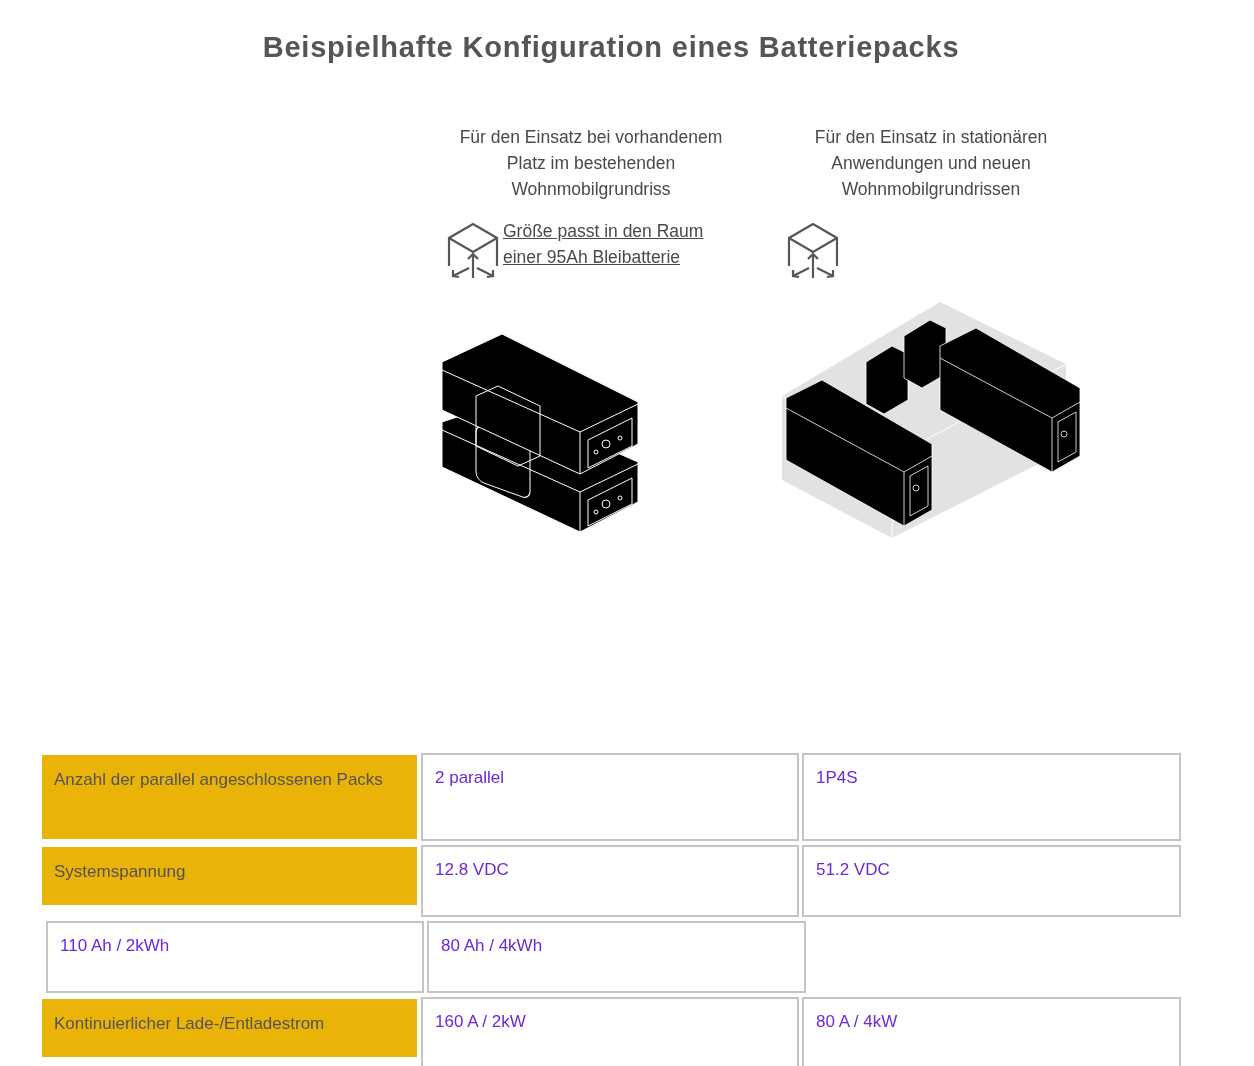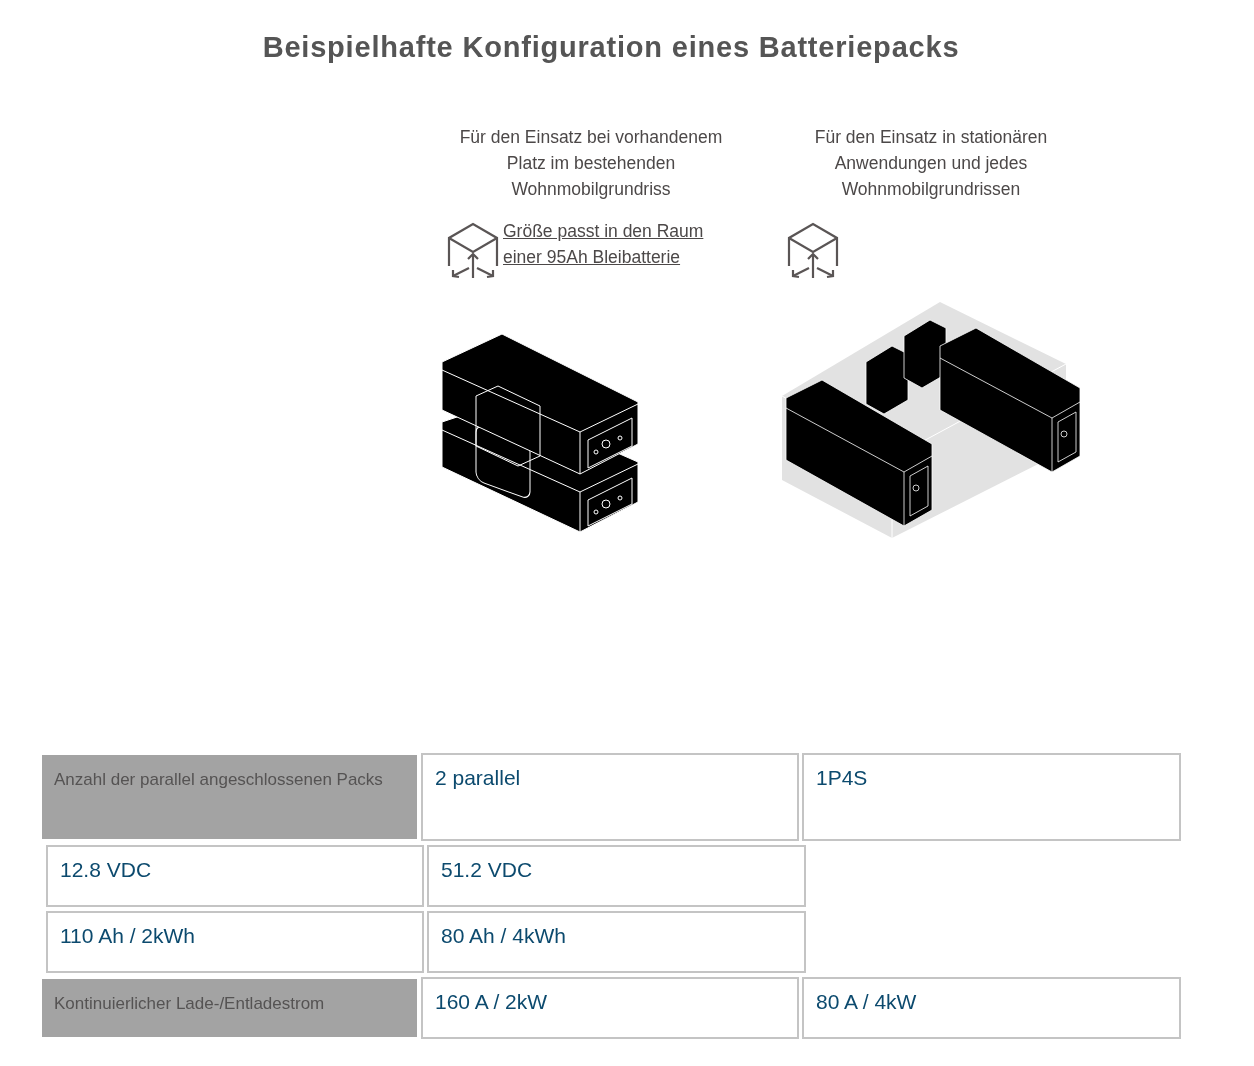--- a/index.html
+++ b/index.html
@@ -20,32 +20,32 @@
   .feature { display: flex; align-items: flex-start; margin-top: 20px; }
   .feature .icon { width: 56px; height: 64px; flex: 0 0 56px; margin-left: 4px; margin-top: -2px; }
   .feature .ftext { font-size: 17.5px; line-height: 26px; color: #4c4848; margin-left: 2px; margin-top: -4px; text-decoration: underline; }
 
   .img-left { position: absolute; left: 440px; top: 332px; width: 202px; height: 205px; }
   .img-right { position: absolute; left: 780px; top: 300px; width: 302px; height: 242px; }
 
   .spec-table { position: absolute; left: 42px; top: 753px; width: 1140px; }
   .spec-row { display: flex; margin-bottom: 4px; }
   .spec-label {
-    width: 375px; background: #a3a3a3; padding: 12px 12px;
+    width: 375px; background: #eab308; padding: 12px 12px;
     font-size: 17px; line-height: 26px; color: #555353; box-sizing: border-box;
     margin-top: 2px;
   }
   .spec-val {
     width: 378px; border: 2px solid #c4c4c4; padding: 10px 12px;
-    font-size: 21px; line-height: 26px; color: #0c4a6e; box-sizing: border-box;
+    font-size: 17px; line-height: 26px; color: #6d28d9; box-sizing: border-box;
     margin-left: 4px;
   }
   .spec-val + .spec-val { margin-left: 3px; width: 379px; }
   .h1 { height: 88px; }
-  .h2 { height: 62px; }
+  .h2 { height: 72px; }
 </style>
 </head>
 <body>
 
 <h1 class="title">Beispielhafte Konfiguration eines Batteriepacks</h1>
 
 <div class="col col-left">
   <p class="desc">Für den Einsatz bei vorhandenem Platz im bestehenden Wohnmobilgrundriss</p>
   <div class="feature">
     <svg class="icon" viewBox="0 0 56 64">
@@ -58,21 +58,21 @@
         <polyline points="8,50 8,56 14,57"></polyline>
         <line x1="48" y1="56" x2="32" y2="48"></line>
         <polyline points="48,50 48,56 42,57"></polyline>
       </g>
     </svg>
     <div class="ftext">Größe passt in den Raum einer 95Ah Bleibatterie</div>
   </div>
 </div>
 
 <div class="col col-right">
-  <p class="desc">Für den Einsatz in stationären Anwendungen und jedes Wohnmobilgrundrissen</p>
+  <p class="desc">Für den Einsatz in stationären Anwendungen und neuen Wohnmobilgrundrissen</p>
   <div class="feature">
     <svg class="icon" viewBox="0 0 56 64">
       <g fill="none" stroke="#5a5555" stroke-width="2.2" stroke-linejoin="miter">
         <polyline points="4,46 4,18 28,4 52,18 52,46"></polyline>
         <polyline points="4,18 28,32 52,18"></polyline>
         <line x1="28" y1="34" x2="28" y2="58"></line>
         <polyline points="23,39 28,34 33,39"></polyline>
         <line x1="8" y1="56" x2="24" y2="48"></line>
         <polyline points="8,50 8,56 14,57"></polyline>
         <line x1="48" y1="56" x2="32" y2="48"></line>
@@ -125,20 +125,21 @@
   </g>
 </svg>
 
 <div class="spec-table">
   <div class="spec-row">
     <div class="spec-label h1" style="height:84px">Anzahl der parallel angeschlossenen Packs</div>
     <div class="spec-val h1">2 parallel</div>
     <div class="spec-val h1">1P4S</div>
   </div>
   <div class="spec-row">
+    <div class="spec-label h2" style="height:58px">Systemspannung</div>
     <div class="spec-val h2">12.8 VDC</div>
     <div class="spec-val h2">51.2 VDC</div>
   </div>
   <div class="spec-row">
     <div class="spec-val h2">110 Ah / 2kWh</div>
     <div class="spec-val h2">80 Ah / 4kWh</div>
   </div>
   <div class="spec-row">
     <div class="spec-label h2" style="height:58px">Kontinuierlicher Lade-/Entladestrom</div>
     <div class="spec-val h2">160 A / 2kW</div>

